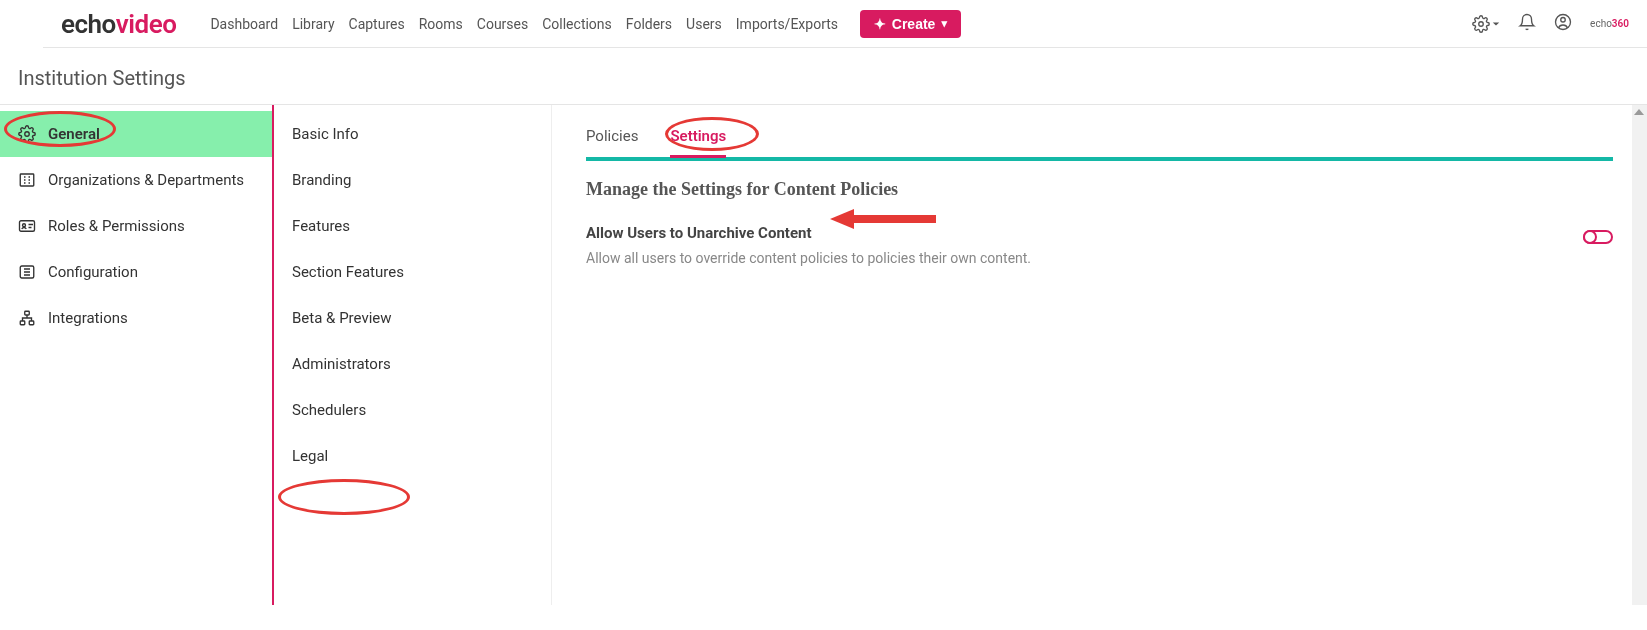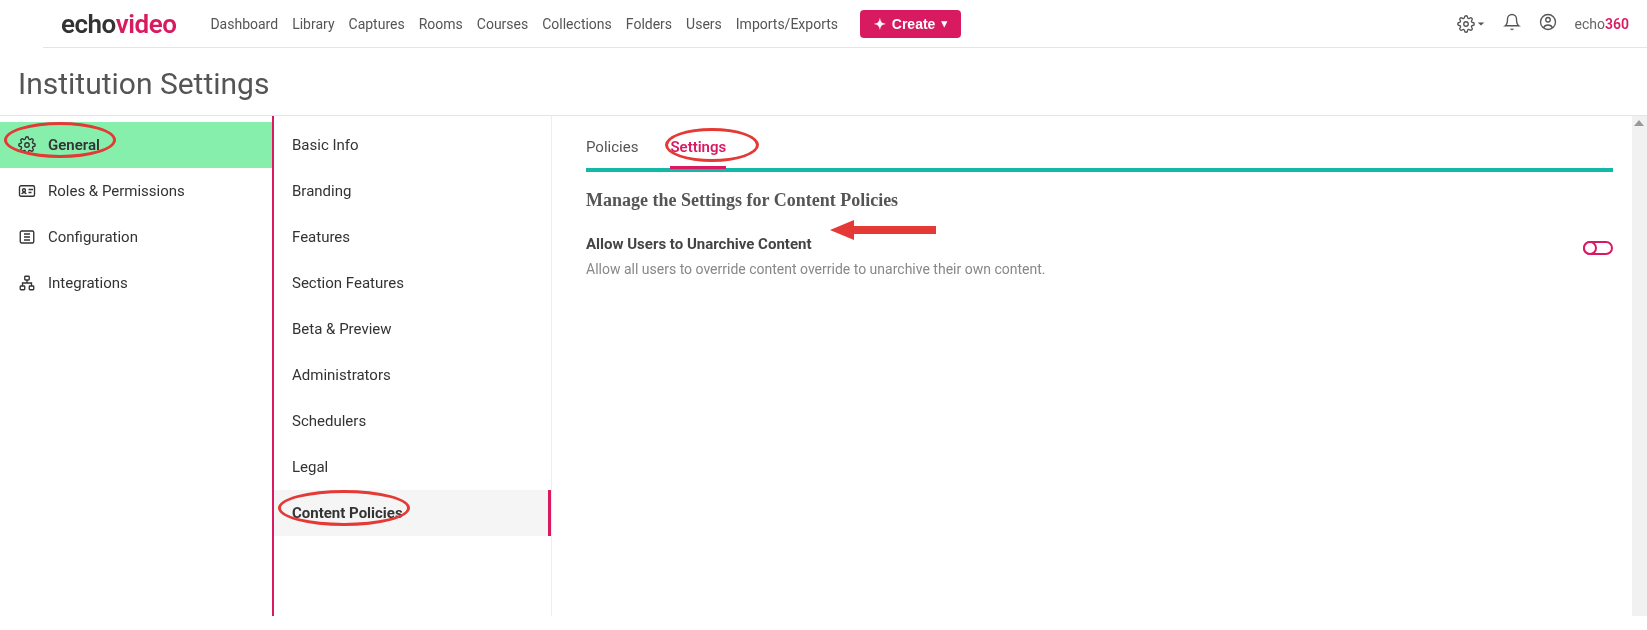--- a/index.html
+++ b/index.html
@@ -50,29 +50,29 @@
     margin-left: 8px;
   }
   .create-btn .wand { font-size: 14px; }
   .create-btn .chev { font-size: 11px; }
   .spacer { flex: 1; }
   .top-icons { display: flex; align-items: center; gap: 18px; }
   .top-icons svg { width: 18px; height: 18px; }
   .gear-wrap { display:flex; align-items:center; gap:2px; }
   .gear-wrap svg.caret { width:8px; height:8px; }
   .echo360 {
-    font-size: 14px;
+    font-size: 10px;
     color: #666;
     display:inline-block;
   }
   .echo360 .e360 { color:#d81b60; font-weight:600; }
 
   
   .page-title {
-    font-size: 30px;
+    font-size: 20px;
     color: #555;
     padding: 18px 18px 14px;
     font-weight: 400;
   }
 
   
   .content {
     display: flex;
     border-top: 1px solid #e5e5e5;
     align-items: stretch;
@@ -286,20 +286,27 @@
   <div class="col1">
     <div class="side-item active">
       <svg viewBox="0 0 24 24" fill="none" stroke="#333" stroke-width="1.8">
           <circle cx="12" cy="12" r="3"></circle>
           <path d="M19.4 15a1.65 1.65 0 0 0 .33 1.82l.06.06a2 2 0 1 1-2.83 2.83l-.06-.06a1.65 1.65 0 0 0-1.82-.33 1.65 1.65 0 0 0-1 1.51V21a2 2 0 0 1-4 0v-.09a1.65 1.65 0 0 0-1-1.51 1.65 1.65 0 0 0-1.82.33l-.06.06A2 2 0 1 1 4.27 16.9l.06-.06A1.65 1.65 0 0 0 4.66 15a1.65 1.65 0 0 0-1.51-1H3a2 2 0 0 1 0-4h.09a1.65 1.65 0 0 0 1.51-1 1.65 1.65 0 0 0-.33-1.82l-.06-.06A2 2 0 1 1 7.1 4.27l.06.06a1.65 1.65 0 0 0 1.82.33 1.65 1.65 0 0 0 1-1.51V3a2 2 0 0 1 4 0v.09a1.65 1.65 0 0 0 1 1.51 1.65 1.65 0 0 0 1.82-.33l.06-.06A2 2 0 1 1 19.73 7.1l-.06.06A1.65 1.65 0 0 0 19.34 9a1.65 1.65 0 0 0 1.51 1H21a2 2 0 0 1 0 4h-.09a1.65 1.65 0 0 0-1.51 1z"></path>
         </svg>
       <span class="label">General</span>
     </div>
     <div class="side-item">
       <svg viewBox="0 0 24 24" fill="none" stroke="#333" stroke-width="1.8">
+          <rect x="3" y="4" width="18" height="16" rx="1"></rect>
+          <path d="M8 8h2M8 12h2M8 16h2M14 8h2M14 12h2M14 16h2"></path>
+        </svg>
+      <span class="label">Organizations &amp; Departments</span>
+    </div>
+    <div class="side-item">
+      <svg viewBox="0 0 24 24" fill="none" stroke="#333" stroke-width="1.8">
           <rect x="2" y="5" width="20" height="14" rx="2"></rect>
           <circle cx="8" cy="11" r="2"></circle>
           <path d="M5 16c.8-1.5 2-2 3-2s2.2.5 3 2M14 10h6M14 14h4"></path>
         </svg>
       <span class="label">Roles &amp; Permissions</span>
     </div>
     <div class="side-item">
       <svg viewBox="0 0 24 24" fill="none" stroke="#333" stroke-width="1.8">
           <rect x="3" y="4" width="18" height="16" rx="2"></rect>
           <path d="M8 8h8M8 12h8M8 16h8"></path>
@@ -319,35 +326,34 @@
 
   <div class="col2">
     <div class="sub-item">Basic Info</div>
     <div class="sub-item">Branding</div>
     <div class="sub-item">Features</div>
     <div class="sub-item">Section Features</div>
     <div class="sub-item">Beta &amp; Preview</div>
     <div class="sub-item">Administrators</div>
     <div class="sub-item">Schedulers</div>
     <div class="sub-item">Legal</div>
-    <div class="sub-item active">Content Policies</div>
   </div>
 
   <div class="col3">
     <div class="tabs">
       <div class="tab">Policies</div>
       <div class="tab active">Settings</div>
     </div>
 
     <h2 class="section-heading">Manage the Settings for Content Policies</h2>
 
     <div class="setting-row">
       <div class="setting-text">
         <div class="setting-title">Allow Users to Unarchive Content</div>
-        <div class="setting-desc">Allow all users to override content override to unarchive their own content.</div>
+        <div class="setting-desc">Allow all users to override content policies to policies their own content.</div>
       </div>
       <div class="toggle">
         <div class="knob"></div>
       </div>
     </div>
   </div>
 
   <div class="scroll-track">
     <div class="thumb-up"></div>
   </div>

